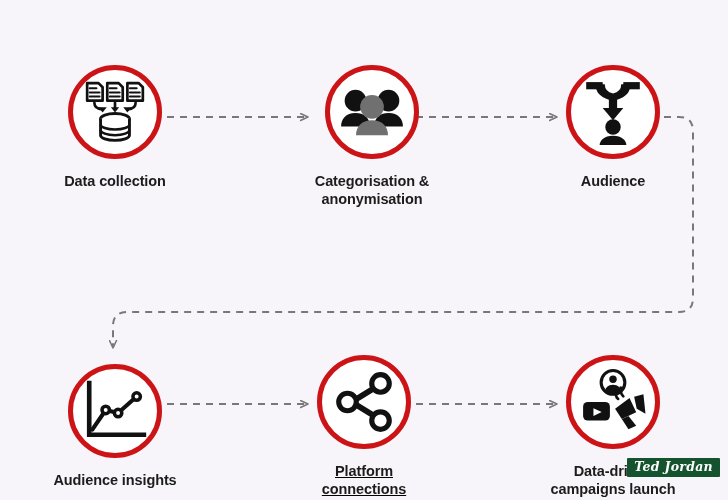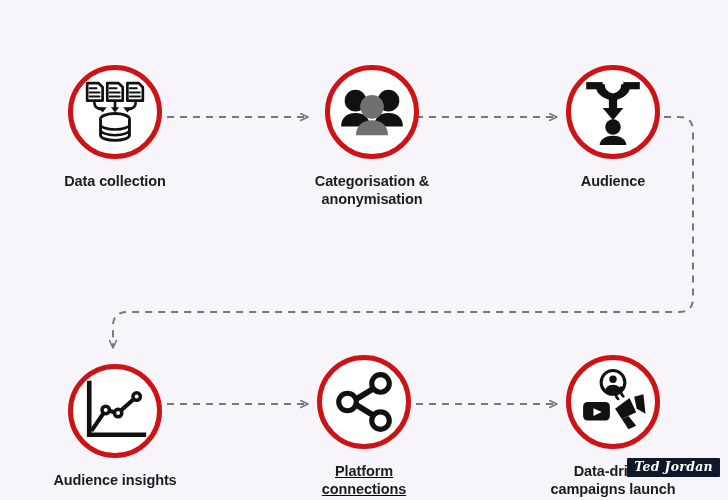--- a/index.html
+++ b/index.html
@@ -66,21 +66,21 @@
   #node-categorisation     { left: 292px; top: 25px; }
   #node-mergence           { left: 533px; top: 25px; }
   #node-audience-insights  { left: 35px;  top: 324px; }
   #node-platform-conn      { left: 284px; top: 315px; text-decoration: underline; }
   #node-campaigns-launch   { left: 533px; top: 315px; }
 
   .brand-badge {
     position: absolute;
     right: 8px;
     bottom: 7px;
-    background: #0f172a;
+    background: #14532d;
     color: #ffffff;
     font-family: "DejaVu Serif", serif;
     font-style: italic;
     font-weight: bold;
     font-size: 12.5px;
     padding: 2px 7px 3px 7px;
     letter-spacing: 0.3px;
     line-height: 1.1;
     border-radius: 1px;
   }

